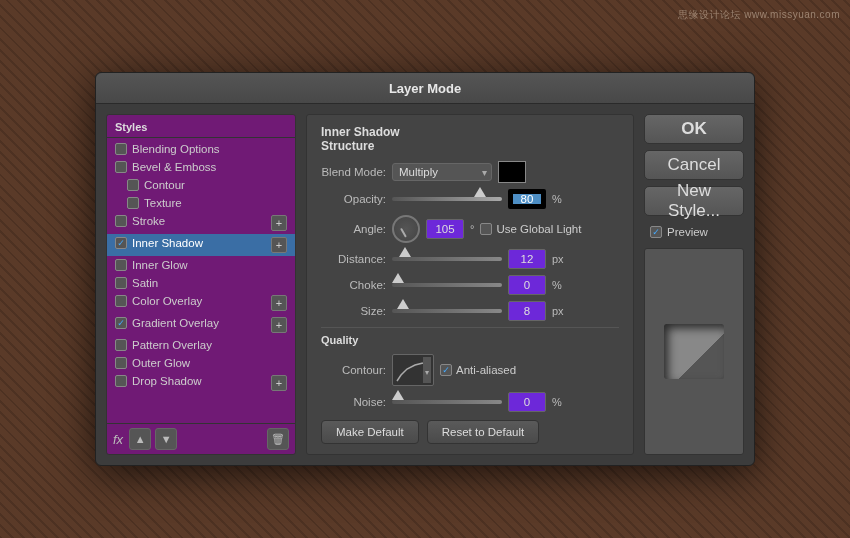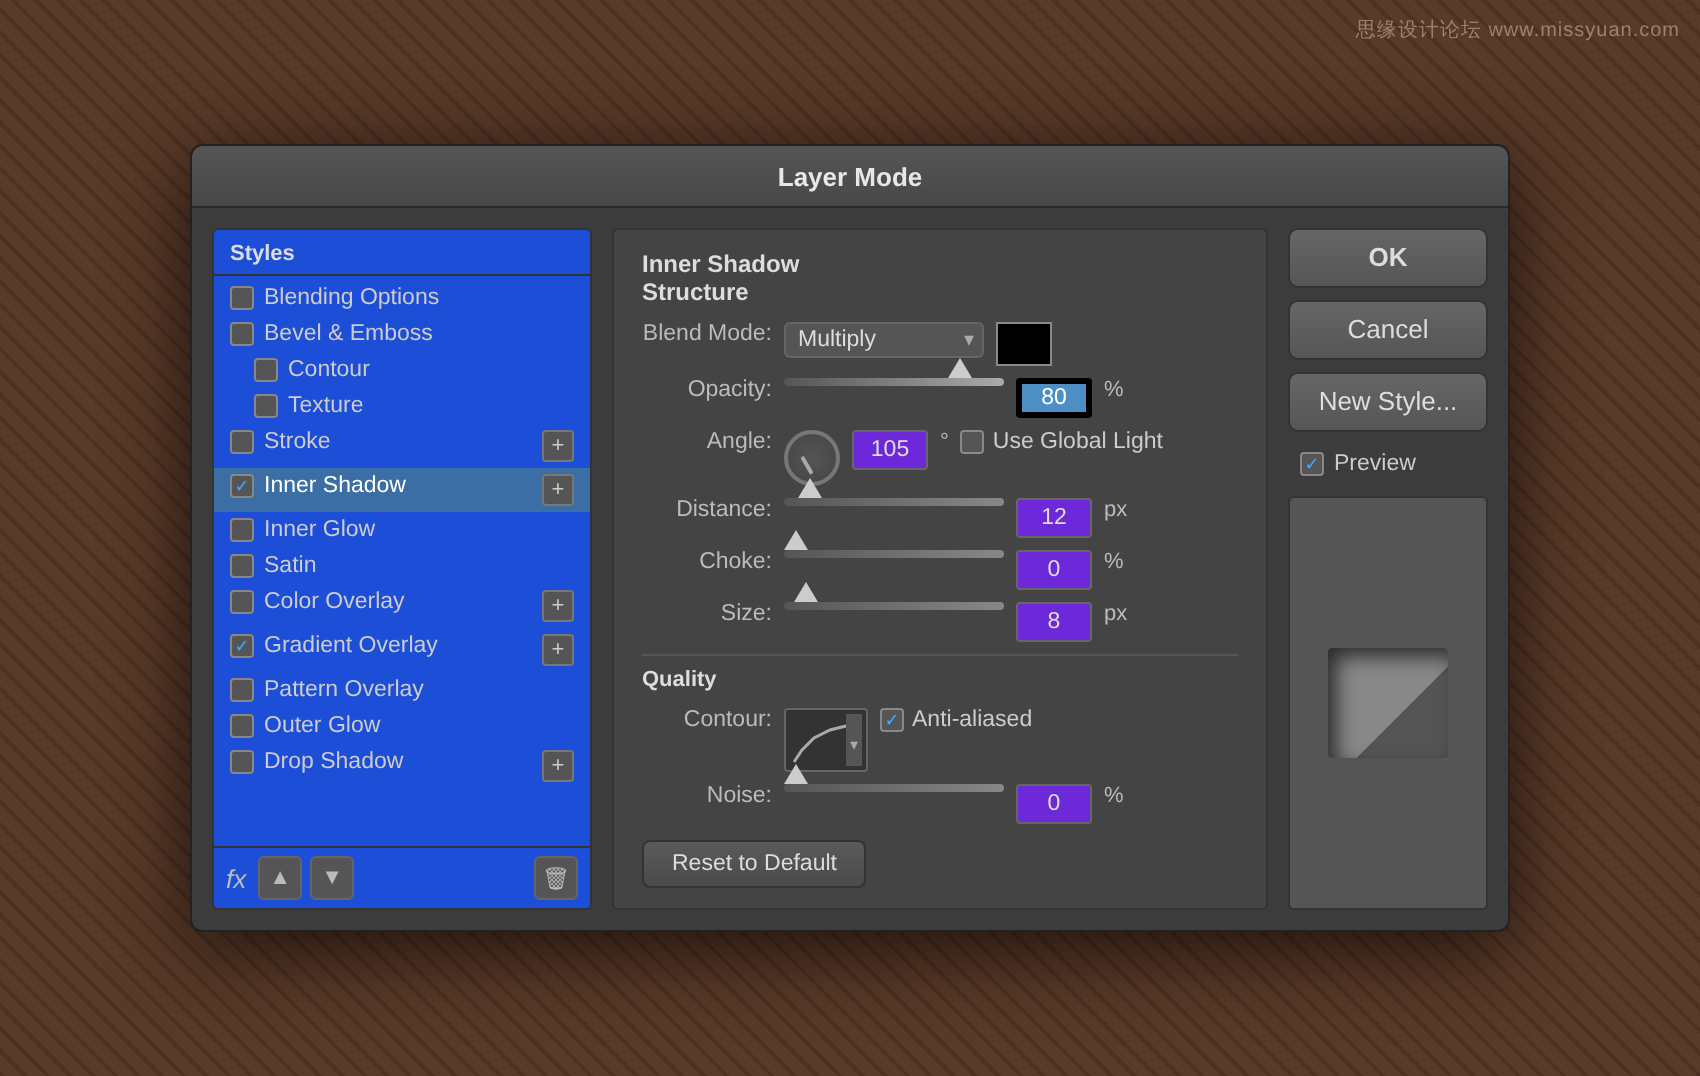--- a/index.html
+++ b/index.html
@@ -57,21 +57,21 @@
       display: flex;
       flex-direction: row;
       padding: 10px;
       gap: 10px;
     }
 
     
     .styles-panel {
       width: 190px;
       flex-shrink: 0;
-      background: #1d4ed8;
+      background: #701a75;
       border: 1px solid #333;
       border-radius: 3px;
       display: flex;
       flex-direction: column;
     }
 
     .styles-panel-header {
       padding: 6px 8px 4px;
       font-size: 11px;
       font-weight: 600;
@@ -190,21 +190,21 @@
 
     .section-title {
       font-size: 11px;
       font-weight: 700;
       color: #ddd;
       margin-bottom: 8px;
     }
 
     .form-row {
       display: flex;
-      align-items: flex-start;
+      align-items: center;
       margin-bottom: 6px;
       gap: 6px;
     }
 
     .form-label {
       width: 65px;
       text-align: right;
       color: #bbb;
       font-size: 11.5px;
       flex-shrink: 0;
@@ -254,21 +254,21 @@
       border-radius: 2px;
       position: relative;
       cursor: pointer;
     }
 
     .number-input {
       width: 38px;
       height: 20px;
       background: #ec4899;
       background-color: #4d8ec4;
-      border: 3px solid #000000;
+      border: 5px solid #000000;
       color: #fff;
       font-size: 11.5px;
       text-align: center;
       border-radius: 2px;
     }
 
     .number-input.normal {
       background: #6d28d9;
       border: 1px solid #666;
       color: #ddd;
@@ -360,21 +360,21 @@
       flex-direction: column;
       gap: 6px;
       flex-shrink: 0;
     }
 
     .action-btn {
       background: linear-gradient(to bottom, #666, #555);
       border: 1px solid #333;
       border-radius: 5px;
       color: #ddd;
-      font-size: 13px;
+      font-size: 17px;
       padding: 6px 8px;
       cursor: pointer;
       text-align: center;
       height: 30px;
       display: flex;
       align-items: center;
       justify-content: center;
     }
 
     .action-btn.ok {
@@ -612,20 +612,21 @@
           <div class="slider-container">
             <div class="slider-track" style="width:110px">
               <div class="tri-thumb" style="left:calc(0% - 0px)"></div>
             </div>
           </div>
           <input class="number-input normal" type="text" value="0" style="">
           <span class="unit-label">%</span>
         </div>
 
         <div class="btn-row">
+          <button class="ps-button">Make Default</button>
           <button class="ps-button">Reset to Default</button>
         </div>
       </div>
     </div>
 
     <div class="right-panel">
       <button class="action-btn ok">OK</button>
       <button class="action-btn">Cancel</button>
       <button class="action-btn">New Style...</button>
 

